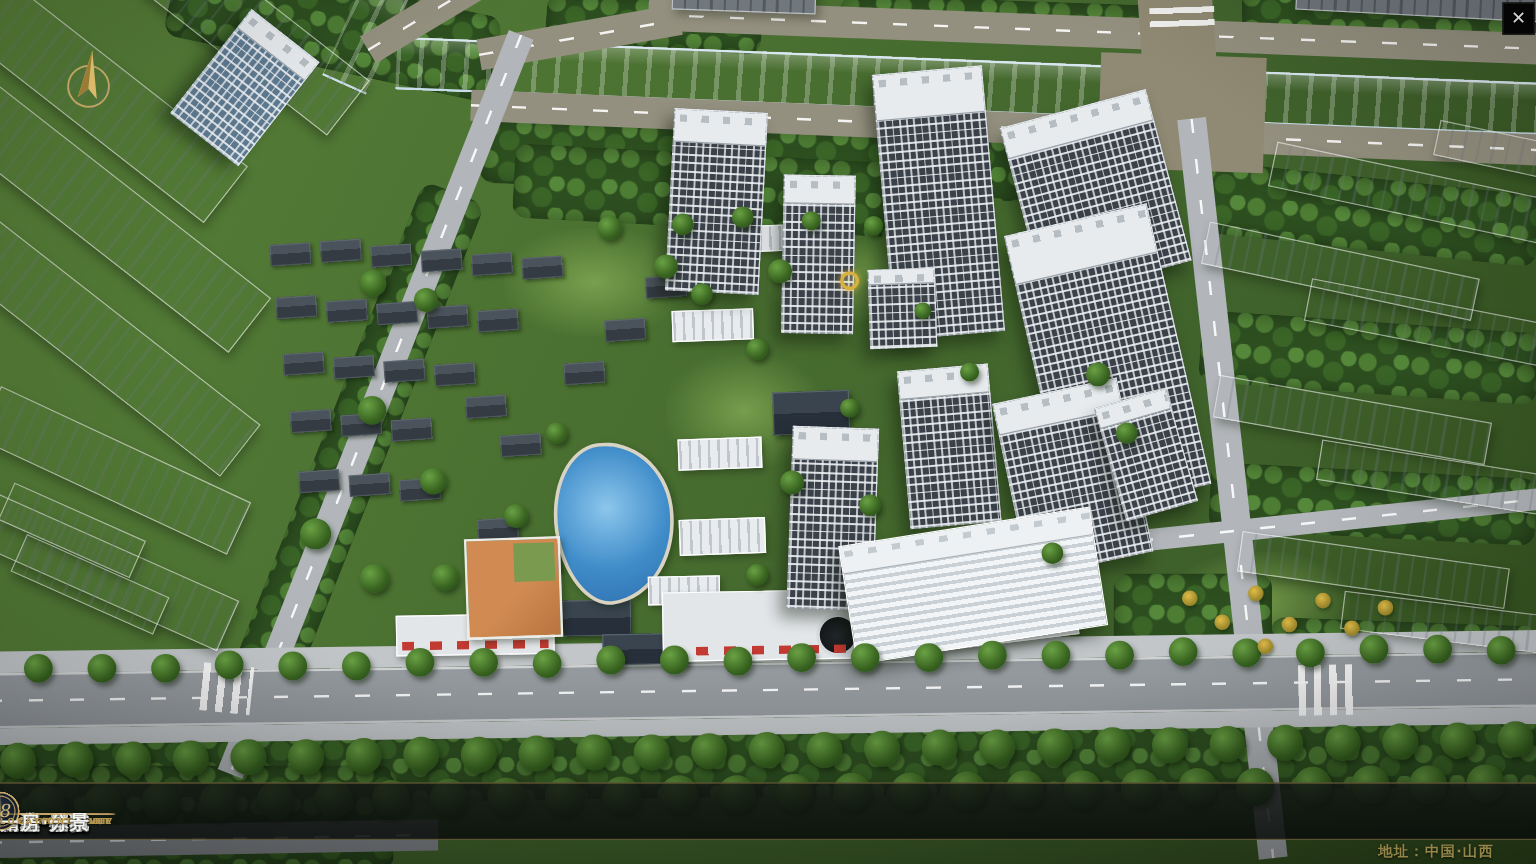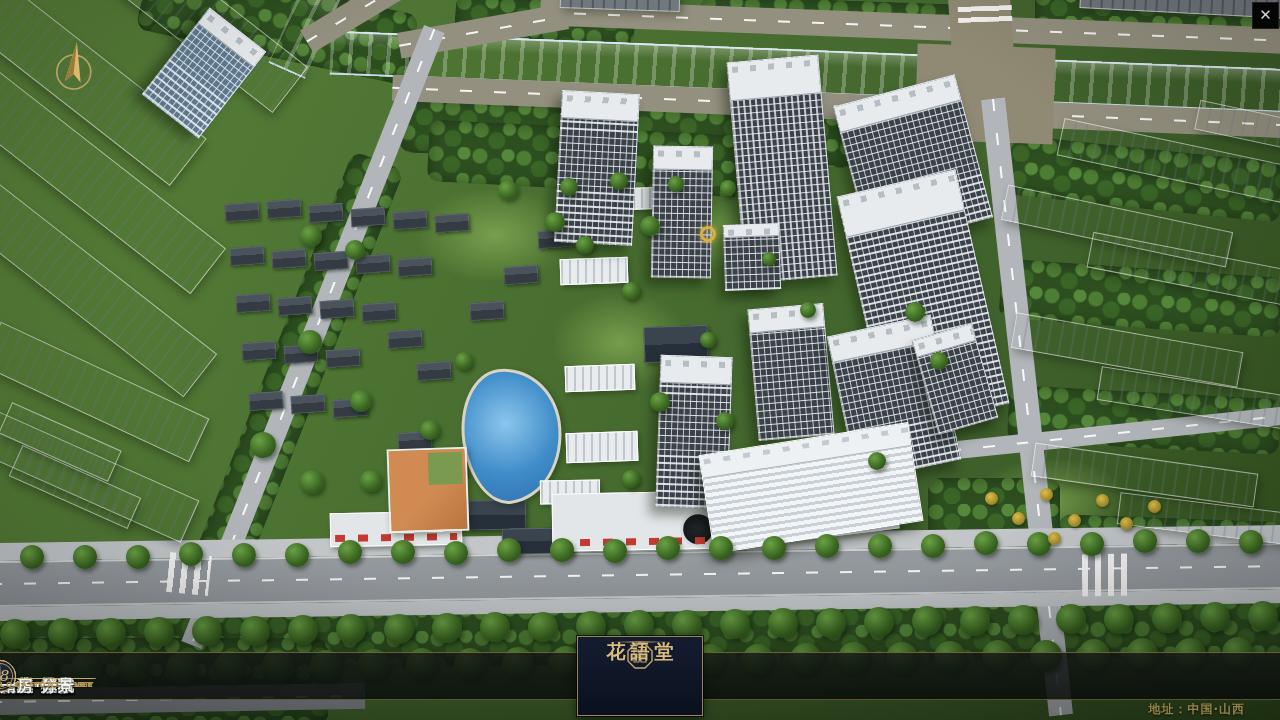--- a/index.html
+++ b/index.html
@@ -401,28 +401,15 @@
         <span class="badge">o8</span>
         <span class="nav-text">
             <span class="nav-title">一房·一景</span>
         <span class="nav-sub">LOCATION</span>
           </span>
       </div>
       <div class="nav-sep"></div>
     </div>
   </div>
 
-  <div class="logo-panel">
-    <svg width="26" height="26" viewBox="0 0 26 26" style="margin-top:6px;">
-      <polygon points="8,1 18,1 25,8 25,18 18,25 8,25 1,18 1,8" fill="none" stroke="#c9a96a" stroke-width="1.4"></polygon>
-      <g stroke="#c9a96a" stroke-width="1" fill="none">
-        <rect x="7" y="7" width="5" height="5"></rect>
-          <rect x="14" y="7" width="5" height="5"></rect>
-        <rect x="7" y="14" width="5" height="5"></rect>
-          <rect x="14" y="14" width="5" height="5"></rect>
-      </g>
-    </svg>
-    <span class="logo-title">花語堂</span>
-    <span class="logo-line"></span>
-  </div>
 
   <div class="address">地址：中国·山西</div>
 </div>
 
 </body></html>

